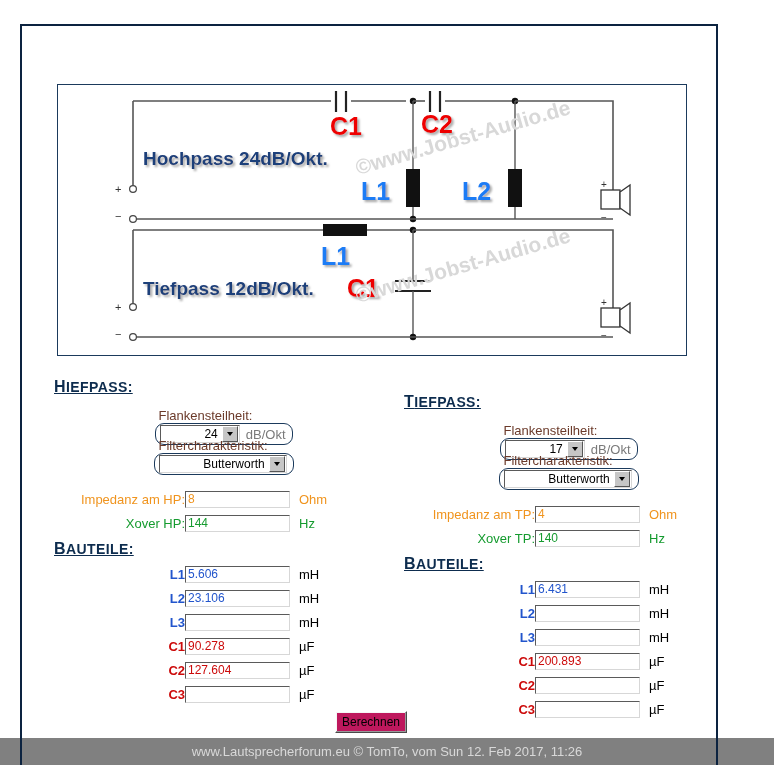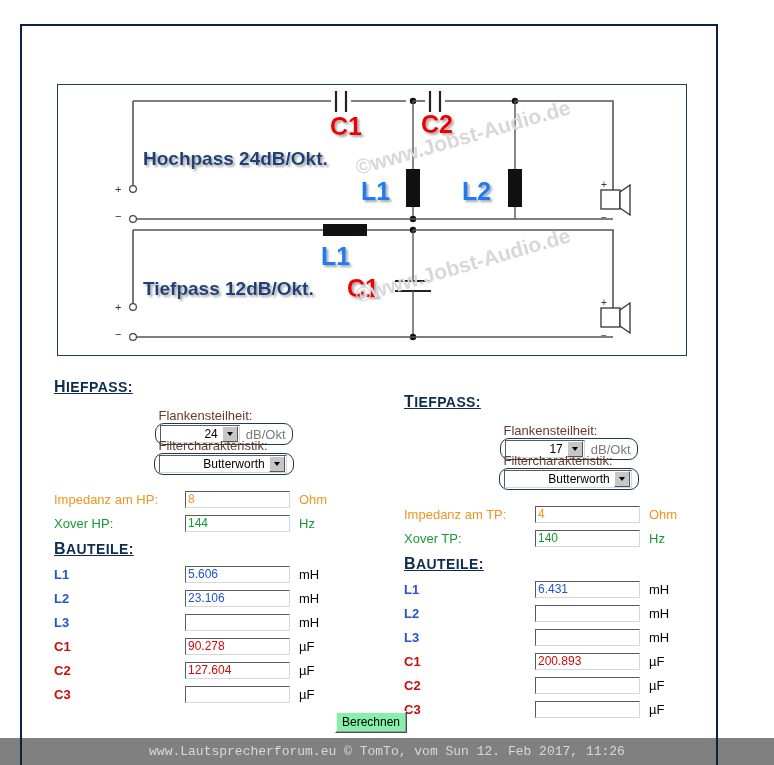--- a/index.html
+++ b/index.html
@@ -89,20 +89,21 @@
   .row {
     display: flex;
     align-items: center;
     height: 24px;
   }
   .row .lbl {
     width: 131px;
     font-size: 13px;
     white-space: nowrap;
     flex: 0 0 auto;
+    text-align: right;
   }
   .row .unit {
     font-size: 13px;
     margin-left: 9px;
     white-space: nowrap;
   }
   .c-orange { color: #f0941e; }
   .c-green  { color: #159b2f; }
   .c-blue   { color: #2255cc; }
   .c-red    { color: #cc0a0a; }
@@ -177,21 +178,21 @@
   .frow { display: flex; align-items: center; height: 30px; flex-direction: column; }
   .frow .lbl { width: 131px; font-size: 13px; color: #6b3a2a; white-space: nowrap; }
 
   
   #calc-btn {
     position: absolute;
     left: 335px;
     top: 711px;
     width: 72px;
     height: 22px;
-    background: #86efac;
+    background: #be185d;
     border: 1px solid;
     border-color: #ffffff #4a4a4a #4a4a4a #ffffff;
     box-shadow: inset -1px -1px 0 #9a9a9a, inset 1px 1px 0 #f6f6f6;
     font-family: "Liberation Sans", sans-serif;
     font-size: 12px;
     color: #000;
     cursor: pointer;
     padding: 0;
   }
 
@@ -199,21 +200,20 @@
   #footer {
     position: absolute;
     left: 0;
     top: 738px;
     width: 774px;
     height: 27px;
     background: #808080;
     display: flex;
     align-items: center;
     justify-content: center;
-    font-family: Liberation Mono, monospace;
   }
   #footer span {
     color: #d8d8d8;
     font-size: 13px;
     white-space: nowrap;
   }
   #frame-leg-l, #frame-leg-r {
     position: absolute;
     top: 738px;
     width: 2px;

